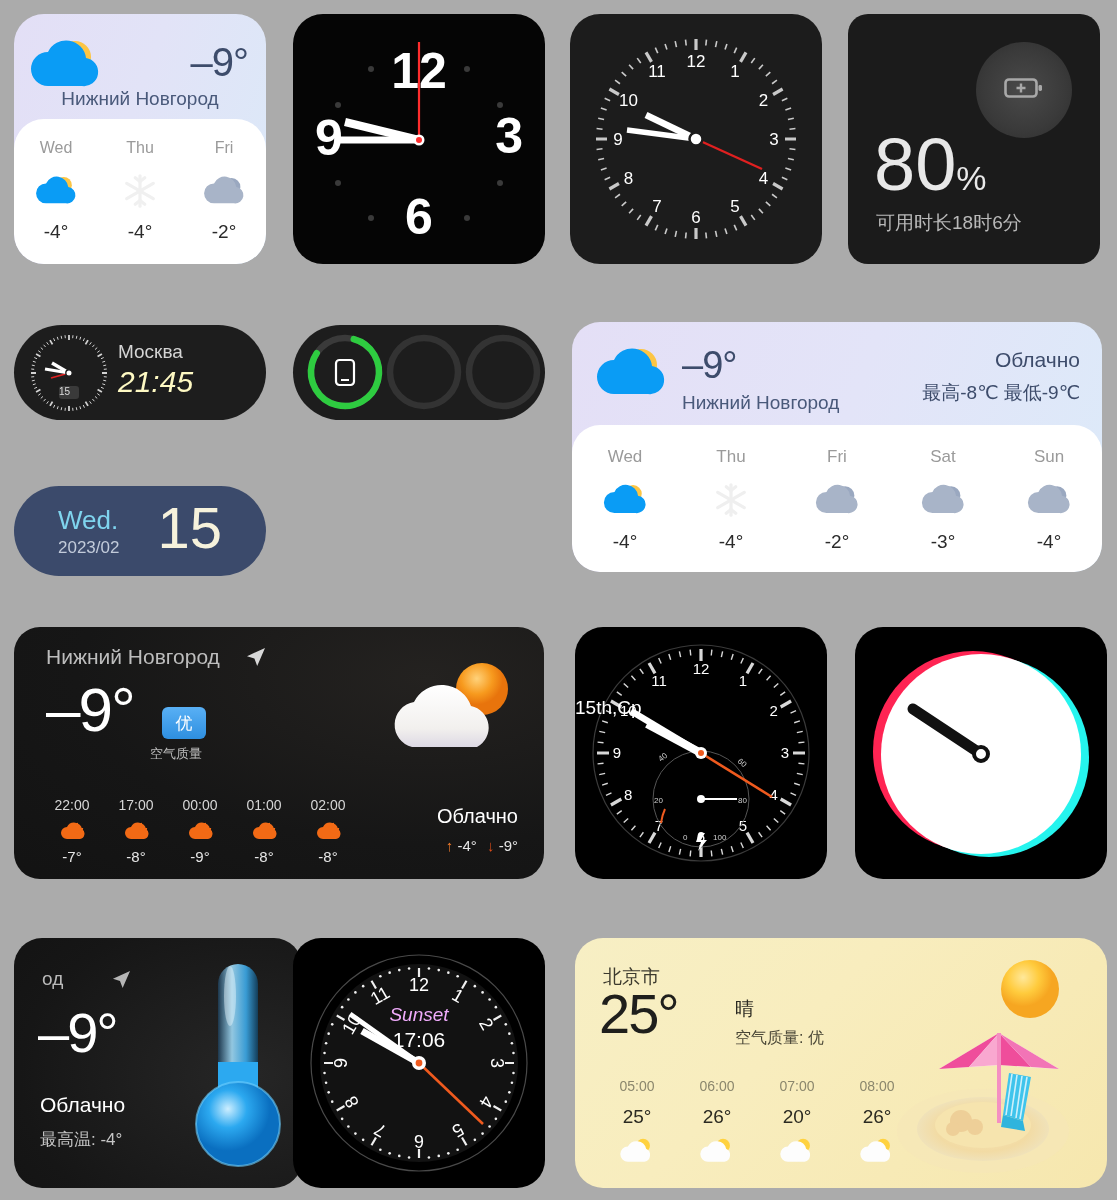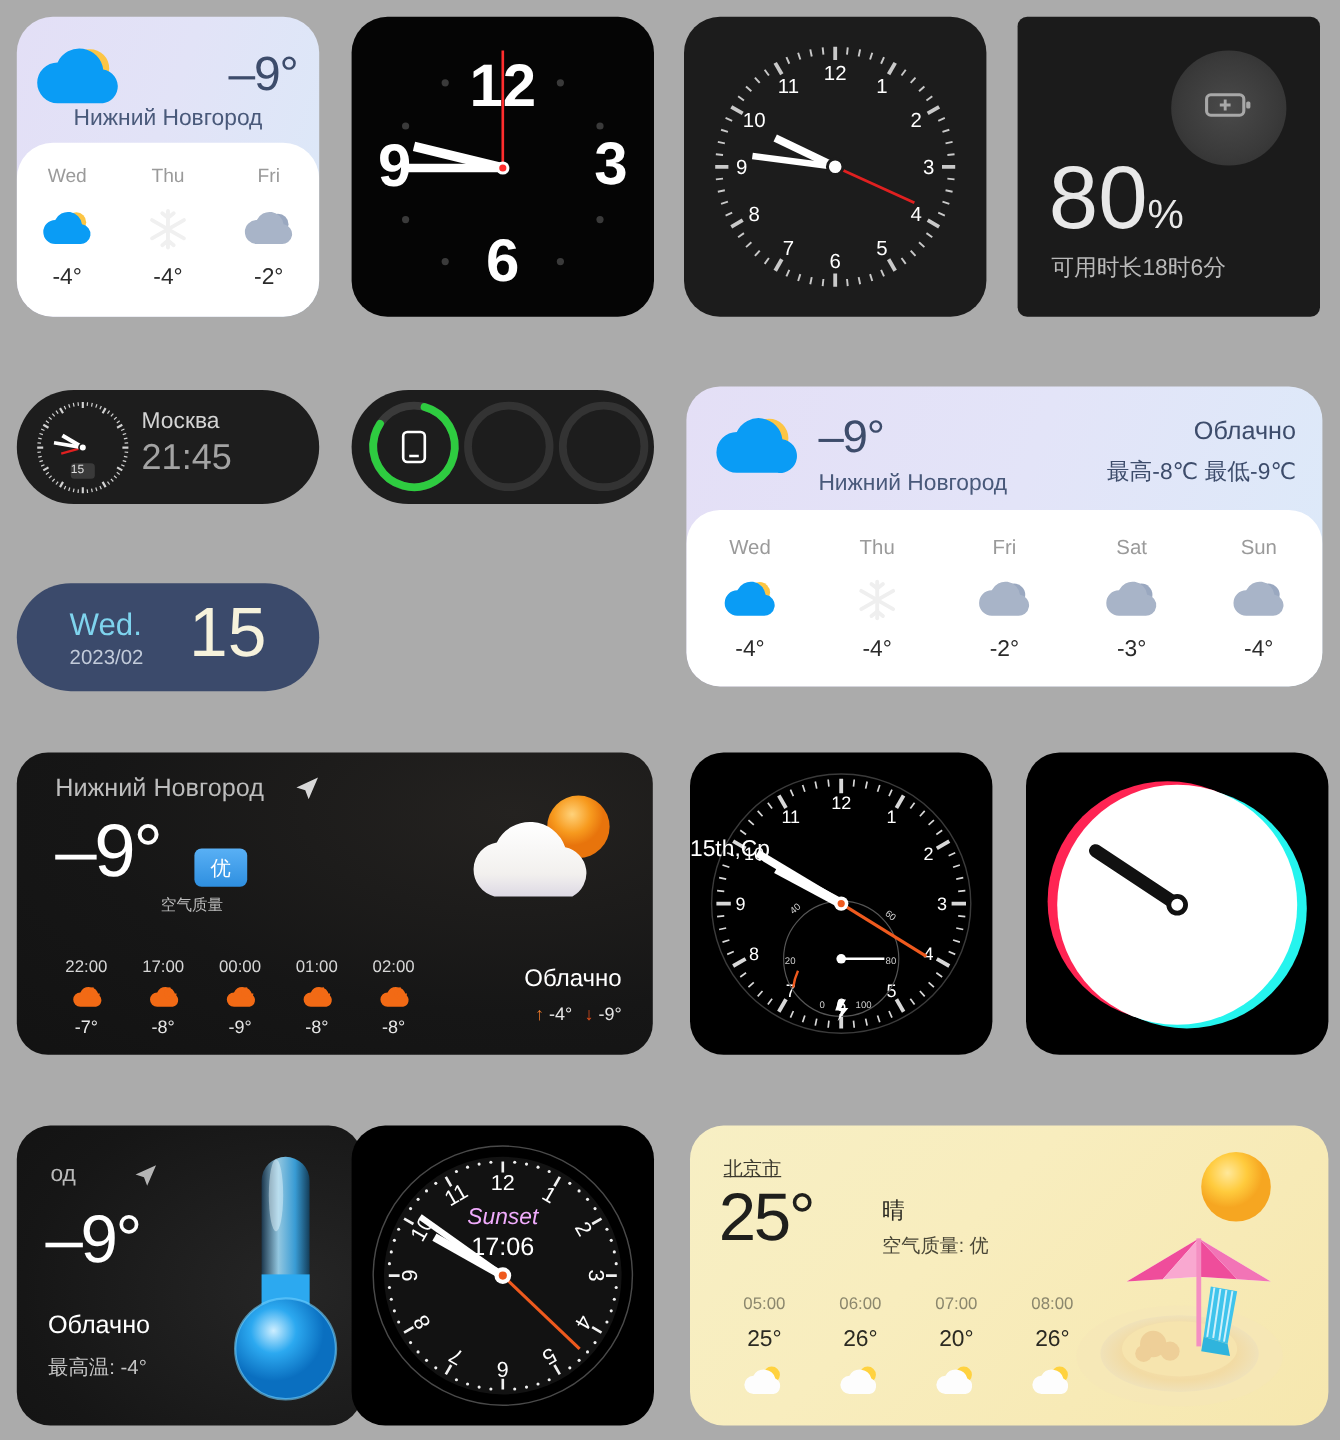--- a/index.html
+++ b/index.html
@@ -36,31 +36,31 @@
   #clock-digital .n12 { top:28px; left:50%; transform:translateX(-50%); font-size:50px; }
   #clock-digital .n3  { top:50%;  right:22px; transform:translateY(-55%); font-size:50px; }
   #clock-digital .n6  { bottom:18px; left:50%; transform:translateX(-50%); font-size:50px; }
   #clock-digital .n9  { top:50%;  left:22px;  transform:translateY(-52%); font-size:50px; }
   .dot { position:absolute; width:6px; height:6px; border-radius:50%; background:#3a3a3a; }
 
   
   #clock-analog { left:570px; top:14px; width:252px; height:250px; border-radius:30px; background:#1c1c1c; }
 
   
-  #battery { left:848px; top:14px; width:252px; height:250px; border-radius:8px; background:#1b1b1b;text-decoration:underline; }
+  #battery { left:848px; top:14px; width:252px; height:250px; border-radius:20px; background:#1b1b1b;text-decoration:underline; }
   #battery .circ { position:absolute; right:28px; top:28px; width:96px; height:96px; border-radius:50%;
     background:radial-gradient(circle at 50% 50%,#4a4a4a 0%,#3a3a3a 60%,#2c2c2c 100%); }
   #battery .pct { position:absolute; left:26px; bottom:62px; font-size:74px; color:#e8e8e8; font-weight:400; line-height:1;}
   #battery .pctsign { font-size:34px; color:#e8e8e8; vertical-align:baseline; }
   #battery .sub { position:absolute; left:28px; bottom:28px; font-size:19px; color:#b9b9b9; }
 
   
   #moscow { left:14px; top:325px; width:252px; height:95px; border-radius:48px; background:#1d1d1d; }
   #moscow .lbl { position:absolute; left:104px; top:16px; font-size:19px; color:#d4d4d4; }
-  #moscow .time { position:absolute; left:104px; top:40px; font-size:30px; color:#a3a3a3; font-weight:400;}
+  #moscow .time { position:absolute; left:104px; top:40px; font-size:30px; color:#fef9c3; font-weight:400;font-style:italic;}
 
   
   #rings { left:293px; top:325px; width:252px; height:95px; border-radius:48px; background:#1d1d1d; }
 
   
   #wx-big { left:572px; top:322px; width:530px; height:250px; border-radius:28px;
     background:linear-gradient(110deg,#e4dff6 0%,#e3e4f8 50%,#dceaf9 100%); }
   #wx-big .hdr { height:103px; position:relative; }
   #wx-big .body { position:absolute; left:0; right:0; top:103px; bottom:0; background:#fff; border-radius:28px; }
   .bg-temp { position:absolute; left:110px; top:22px; font-size:38px; color:#3d4c6b; letter-spacing:-1px;}
@@ -80,21 +80,21 @@
   #datepill .dd  { position:absolute; right:44px; top:8px; font-size:58px; color:#f6f2dc; font-weight:400; }
 
   
   #wx-dark { left:14px; top:627px; width:530px; height:252px; border-radius:26px;
     background:radial-gradient(120% 120% at 78% 20%,#242220 0%,#161616 55%,#121212 100%); }
   #wx-dark .city { position:absolute; left:32px; top:18px; font-size:21px; color:#bdbdbd; }
   #wx-dark .bigtemp { position:absolute; left:32px; top:52px; font-size:62px; color:#fff; font-weight:300; letter-spacing:-2px; line-height:1;}
   #wx-dark .aqbadge { position:absolute; left:148px; top:80px; width:44px; height:32px; border-radius:6px;
     background:linear-gradient(180deg,#59b0f5,#2e8fe0); color:#fff; font-size:17px; display:flex;
     align-items:center; justify-content:center; }
-  #wx-dark .aqlbl { position:absolute; left:120px; top:118px; font-size:13px; color:#bdbdbd;font-family:Liberation Serif, serif; }
+  #wx-dark .aqlbl { position:absolute; left:136px; top:118px; font-size:13px; color:#bdbdbd;font-family:Liberation Serif, serif; }
   #wx-dark .hours { position:absolute; left:26px; top:170px; display:flex; width:320px; }
   #wx-dark .hcol { flex:1; text-align:center; }
   #wx-dark .htime { font-size:14px; color:#d6d6d6; }
   #wx-dark .hico { margin:7px 0 6px; height:22px; display:flex; align-items:center; justify-content:center; }
   #wx-dark .htemp { font-size:15px; color:#e6e6e6; }
   .arrow-up { color:#f07a2a; }
   .arrow-dn { color:#d64b1a; }
 
   
   #chrono { left:575px; top:627px; width:252px; height:252px; border-radius:28px; background:#000; }
@@ -108,21 +108,21 @@
   #thermo .temp { position:absolute; left:24px; top:62px; font-size:56px; color:#fff; font-weight:300; letter-spacing:-2px;}
   #thermo .cond { position:absolute; left:26px; top:155px; font-size:21px; color:#fff; }
   #thermo .hi   { position:absolute; left:26px; top:190px; font-size:17px; color:#c6c6c6; }
 
   
   #sunset { left:293px; top:938px; width:252px; height:250px; border-radius:28px; background:#000; }
 
   
   #beach { left:575px; top:938px; width:532px; height:250px; border-radius:28px;
     background:linear-gradient(135deg,#f7efc4 0%,#f8edbe 40%,#f6e7ae 100%); }
-  #beach .city { position:absolute; left:28px; top:26px; font-size:16px; color:#3c3a2e;text-decoration:underline; }
+  #beach .city { position:absolute; left:28px; top:26px; font-size:19px; color:#3c3a2e; }
   #beach .temp { position:absolute; left:24px; top:48px; font-size:56px; color:#1f1f1c; font-weight:300; letter-spacing:-2px; line-height:1;}
   #beach .cond { position:absolute; left:160px; top:58px; font-size:19px; color:#2b2a22; }
   #beach .aq   { position:absolute; left:160px; top:90px; font-size:16px; color:#4a4737; }
   #beach .hours{ position:absolute; left:22px; top:140px; display:flex; width:320px; }
   #beach .hcol { flex:1; text-align:center; }
   #beach .htime{ font-size:14px; color:#8b876d; }
   #beach .htemp{ font-size:19px; color:#2b2a22; margin:12px 0 8px; }
   #beach .hico { height:30px; display:flex; align-items:center; justify-content:center; }
 </style>
 </head>

